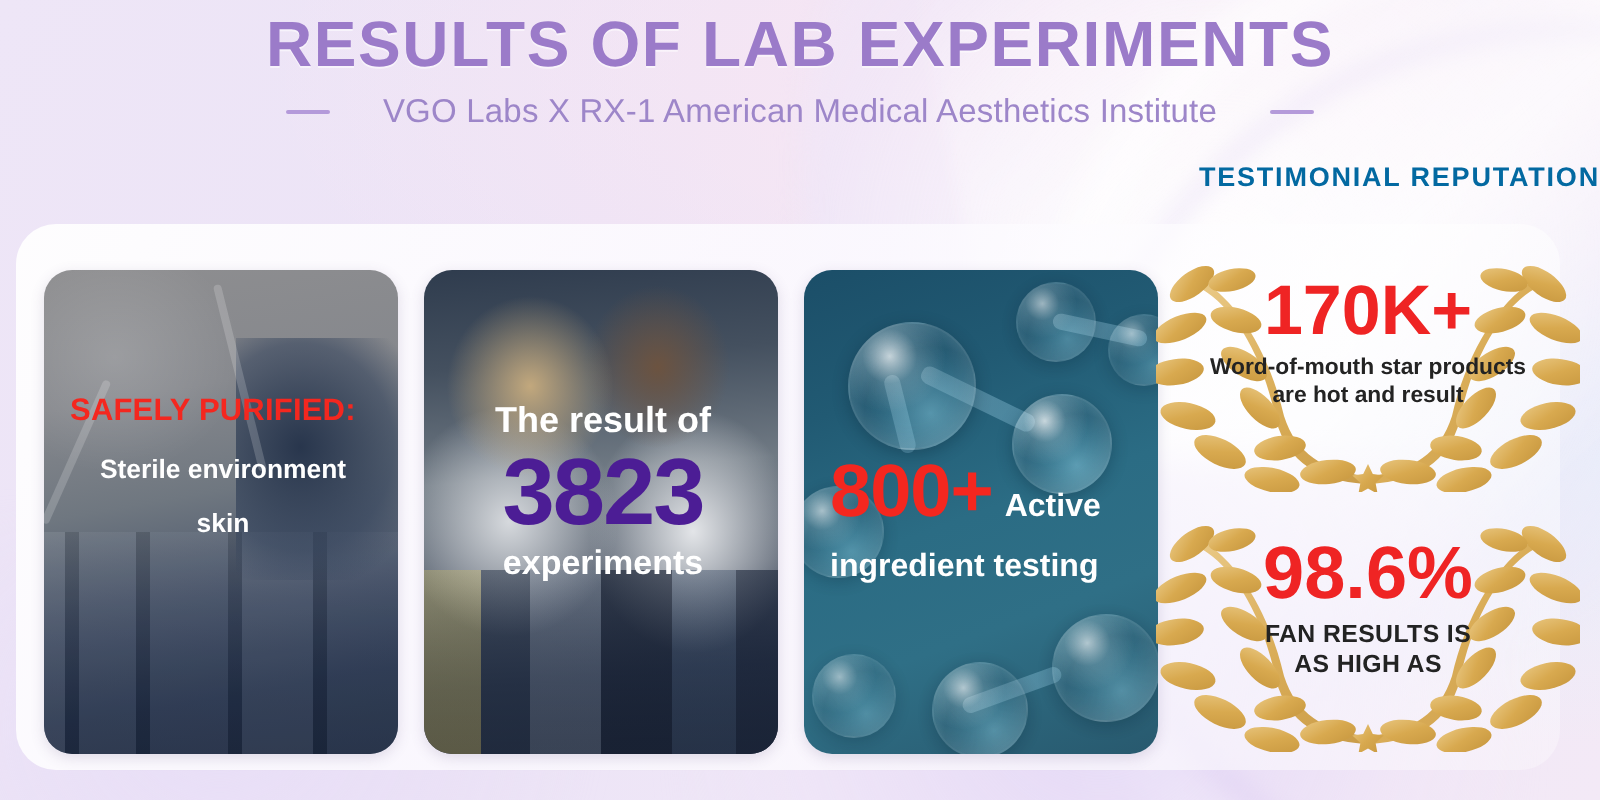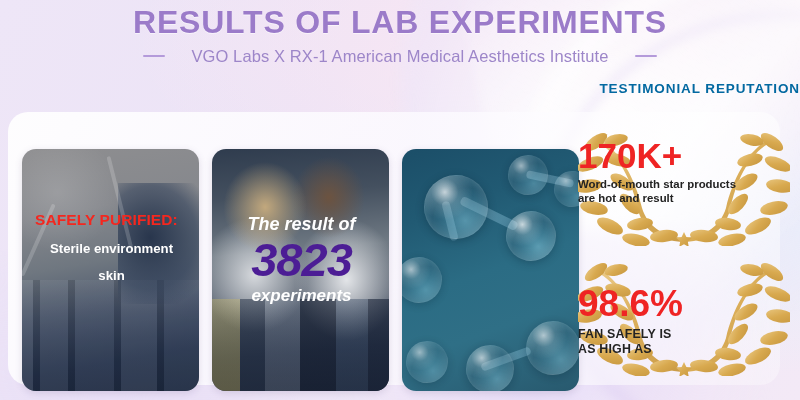--- a/index.html
+++ b/index.html
@@ -48,21 +48,21 @@
   .sub-dash{display:inline-block;width:22px;height:2px;background:#b49ada;border-radius:2px;}
   .subtitle{font-size:16.5px;color:#9d86c9;letter-spacing:.1px;white-space:nowrap;}
   .section-label{margin-top:15px;font-size:13.5px;font-weight:bold;color:#0369a1;letter-spacing:.9px;text-align:right;}
 
   
   .panel{position:absolute;left:8px;top:112px;width:772px;height:273px;
     background:linear-gradient(120deg, rgba(255,255,255,.92) 0%, rgba(252,250,255,.86) 45%, rgba(255,255,255,.62) 75%, rgba(255,255,255,.30) 100%);
     border-radius:20px;}
 
   
-  .cards{position:absolute;left:22px;top:149px;display:flex;gap:13px;}
+  .cards{position:absolute;left:22px;top:135px;display:flex;gap:13px;}
   .card{position:relative;width:177px;height:242px;border-radius:14px;overflow:hidden;
     box-shadow:0 2px 7px rgba(90,70,120,.17);}
 
   
   .c1-bg{position:absolute;inset:0;
     background:
       radial-gradient(60% 40% at 20% 18%, rgba(255,255,255,.16), rgba(255,255,255,0) 60%),
       linear-gradient(170deg,#8e8e90 0%, #86888d 26%, #6f7780 46%, #49556b 66%, #2d3c57 84%, #27344c 100%);
   }
   .c1-bg::after{content:"";position:absolute;left:0;right:0;bottom:0;height:46%;
@@ -118,24 +118,24 @@
   .c2-num{color:#4c1d95;font-size:47px;font-weight:bold;text-align:center;line-height:1.02;letter-spacing:-1px;margin-top:1px;}
   .c2-l3{color:#fff;font-size:17px;font-weight:bold;text-align:center;line-height:1.1;margin-top:3px;}
   .c3-row{display:flex;align-items:baseline;justify-content:flex-start;gap:6px;}
   .c3-num{color:#f4271f;font-size:37px;font-weight:bold;line-height:1;letter-spacing:-.5px;}
   .c3-active{color:#fff;font-size:16px;font-weight:bold;line-height:1;}
   .c3-l2{color:#fff;font-size:16px;font-weight:bold;margin-top:11px;line-height:1.1;}
 
   
   .stat{position:absolute;width:212px;height:118px;}
   .stat .wreath{position:absolute;inset:0;}
-  .stat-inner{position:absolute;left:0;right:0;top:10px;text-align:left;}
+  .stat-inner{position:absolute;left:0;right:0;top:10px;text-align:center;}
   .stat-num{color:#ef2424;font-weight:bold;line-height:1;}
   .s1 .stat-num{font-size:35px;}
-  .s2 .stat-num{font-size:37px;margin-top:17px;}
+  .s2 .stat-num{font-size:37px;}
   .stat-cap{color:#232323;font-weight:bold;line-height:1.22;margin-top:5px;}
   .s1 .stat-cap{font-size:11.4px;}
   .s2 .stat-cap{font-size:12.4px;letter-spacing:.2px;}
 </style>
 </head>
 <body>
 
 <div class="stage">
 
   <div class="bg-base"></div>
@@ -169,41 +169,48 @@
         <div class="c1-head">SAFELY PURIFIED:</div>
         <div class="c1-body">
           <div>Sterile environment</div>
           <div>skin</div>
         </div>
       </div>
     </div>
 
     <div class="card">
       <div class="c2-bg"></div>
-      <div class="card-text" style="top:66px;font-style:italic;">
+      <div class="card-text" style="top:66px;">
         <div class="c2-l1">The result of</div>
         <div class="c2-num">3823</div>
         <div class="c2-l3">experiments</div>
       </div>
     </div>
 
     <div class="card">
       <div class="c3-bg"></div>
       <div class="bond" style="left:56px;top:60px;width:62px;height:9px;transform:rotate(26deg);"></div>
       <div class="bond" style="left:28px;top:68px;width:40px;height:8px;transform:rotate(76deg);"></div>
       <div class="bond" style="left:124px;top:26px;width:48px;height:8px;transform:rotate(12deg);"></div>
       <div class="bond" style="left:78px;top:206px;width:52px;height:8px;transform:rotate(-20deg);"></div>
       <div class="mol" style="left:22px;top:26px;width:62px;height:62px;"></div>
       <div class="mol" style="left:104px;top:62px;width:48px;height:48px;"></div>
       <div class="mol" style="left:106px;top:6px;width:38px;height:38px;opacity:.75;"></div>
       <div class="mol" style="left:152px;top:22px;width:34px;height:34px;opacity:.65;"></div>
       <div class="mol" style="left:-6px;top:108px;width:44px;height:44px;opacity:.8;"></div>
       <div class="mol" style="left:4px;top:192px;width:40px;height:40px;opacity:.7;"></div>
       <div class="mol" style="left:64px;top:196px;width:46px;height:46px;opacity:.85;"></div>
       <div class="mol" style="left:124px;top:172px;width:52px;height:52px;opacity:.85;"></div>
+      <div class="card-text" style="top:92px;">
+        <div class="c3-row">
+          <span class="c3-num">800+</span>
+          <span class="c3-active">Active</span>
+        </div>
+        <div class="c3-l2">ingredient testing</div>
+      </div>
     </div>
   </div>
 
   <div class="stat s1" style="left:578px;top:128px;">
     <svg class="wreath" viewBox="0 0 212 118">
       <defs>
         <linearGradient id="g1" x1="0" y1="0" x2="1" y2="1">
           <stop offset="0" stop-color="#e9c781"></stop>
             <stop offset="0.5" stop-color="#d8a94f"></stop>
             <stop offset="1" stop-color="#c7973f"></stop>
@@ -283,19 +290,19 @@
         <ellipse cx="180" cy="98" rx="14" ry="6.5" transform="rotate(-26 180 98)"></ellipse>
         <ellipse cx="150" cy="96" rx="13" ry="6" transform="rotate(8 150 96)"></ellipse>
         <ellipse cx="154" cy="112" rx="14" ry="6" transform="rotate(-12 154 112)"></ellipse>
         <ellipse cx="126" cy="108" rx="14" ry="6" transform="rotate(6 126 108)"></ellipse>
         <path d="M106 104 l2.4 5 5.4 .7 -4 3.8 1 5.4 -4.8-2.6 -4.8 2.6 1-5.4 -4-3.8 5.4-.7 Z"></path>
       </g>
     </svg>
     <div class="stat-inner">
       <div class="stat-num">98.6%</div>
       <div class="stat-cap">
-        <div>FAN SAFELY IS</div>
+        <div>FAN RESULTS IS</div>
         <div>AS HIGH AS</div>
       </div>
     </div>
   </div>
 
 </div>
 
 </body></html>

